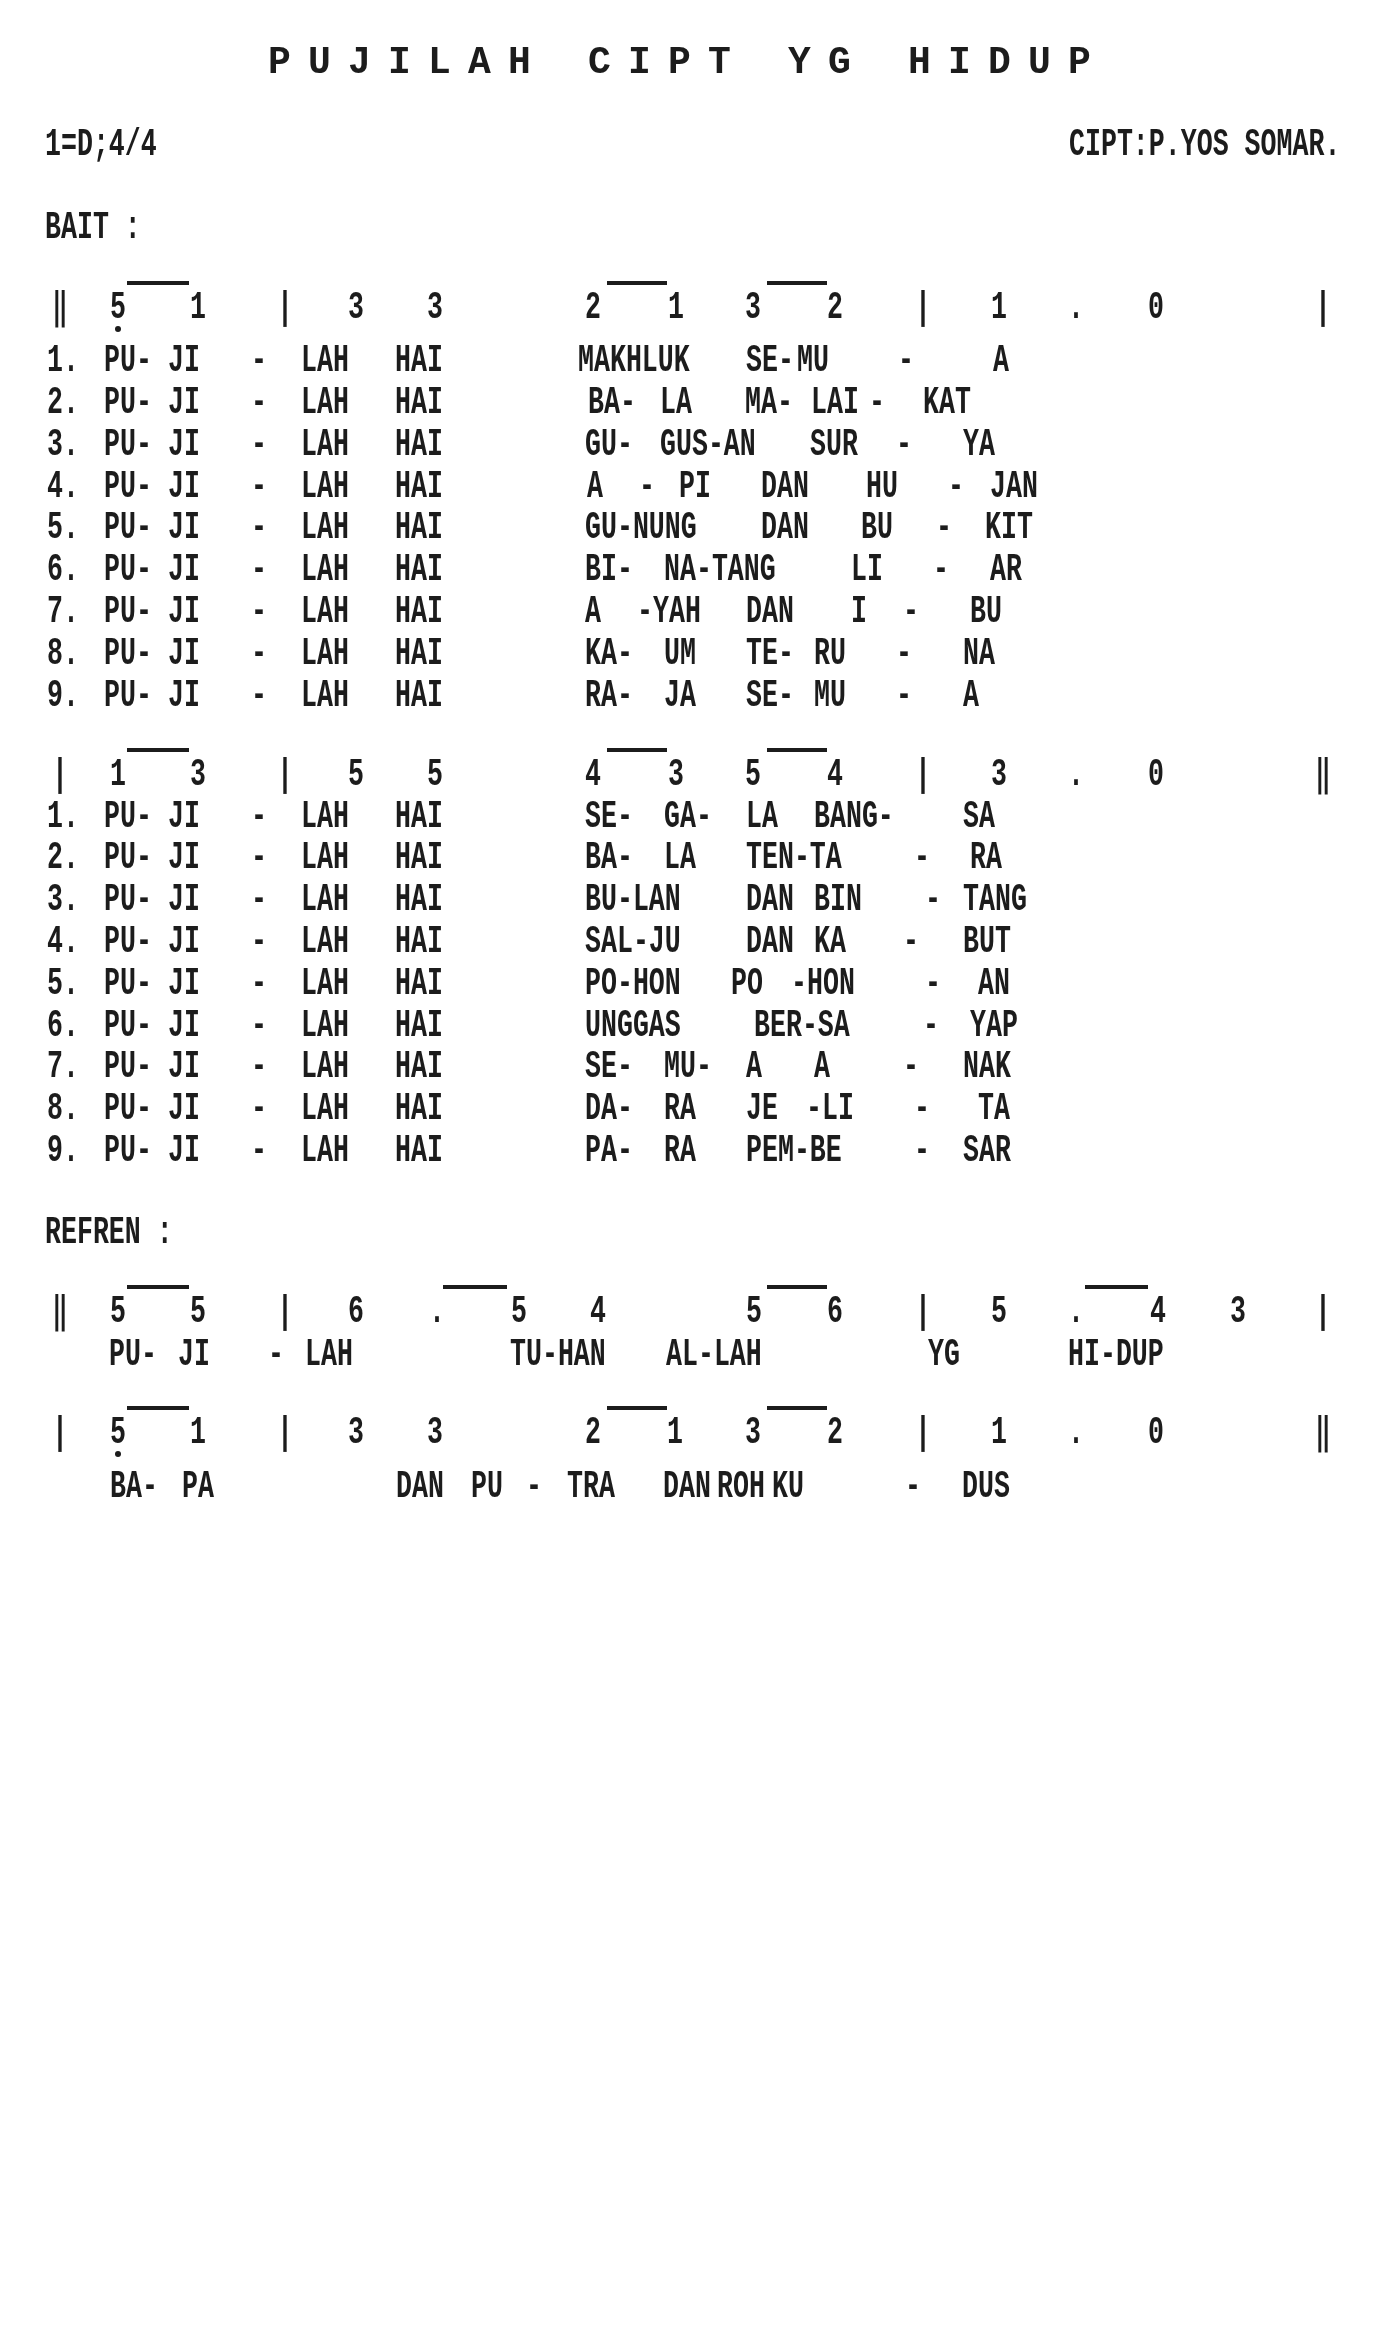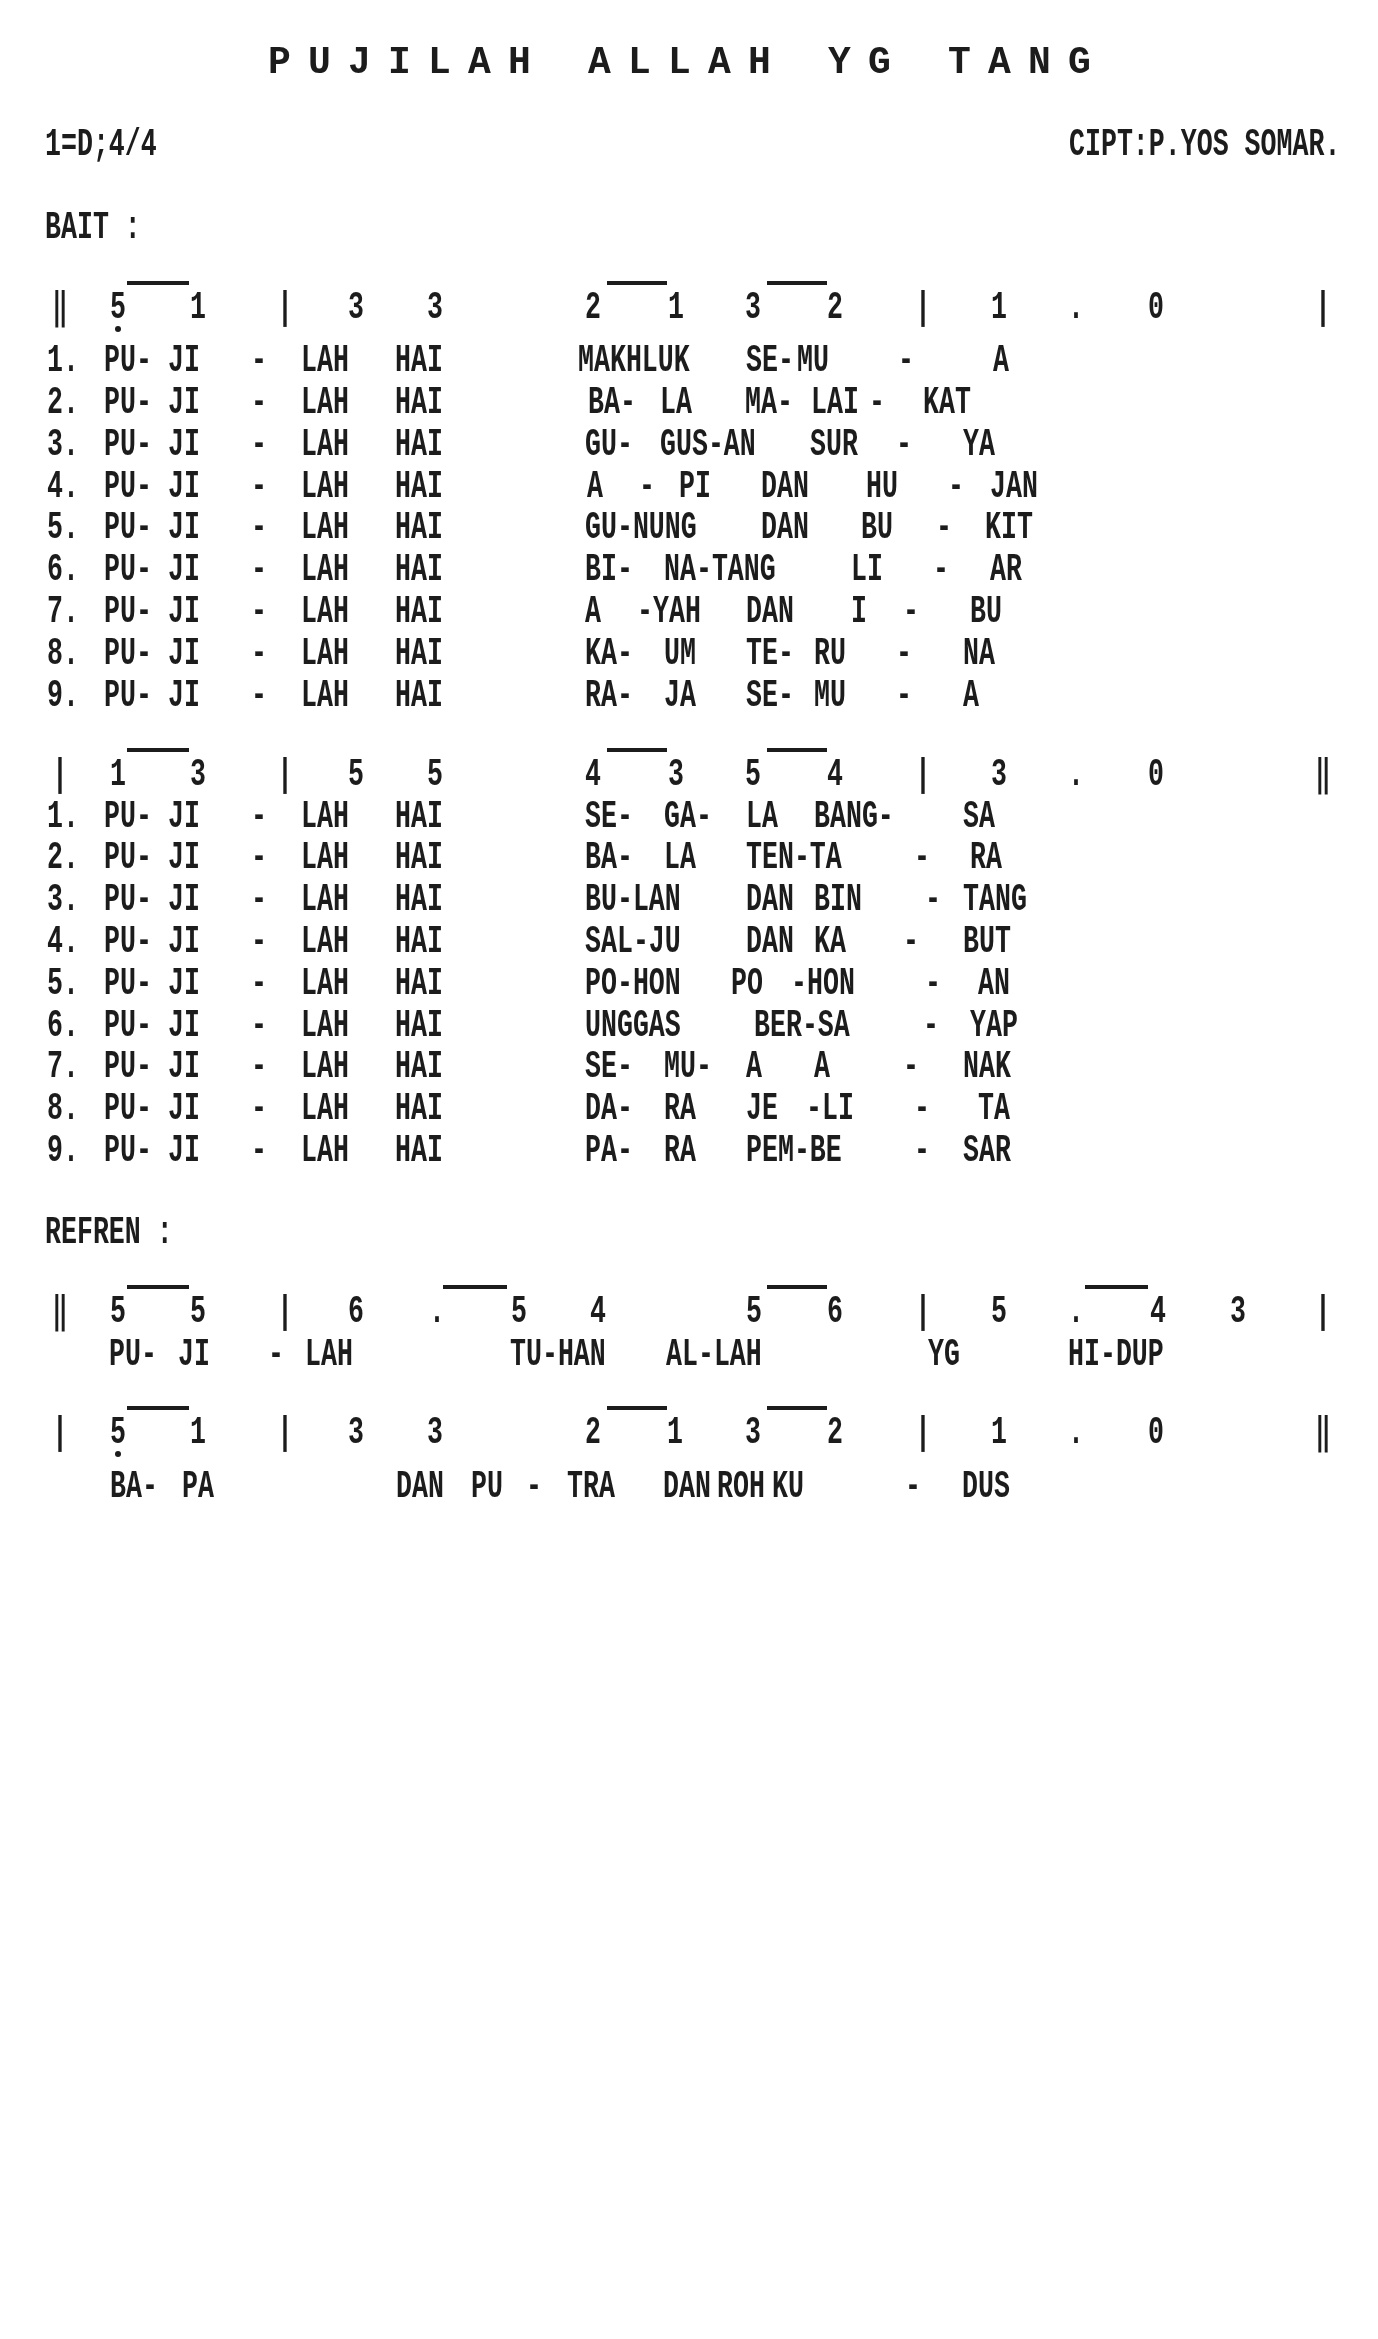--- a/index.html
+++ b/index.html
@@ -26,21 +26,21 @@
   }
   #key      { left:45px;   top:125px; }
   #composer { left:1069px; top:125px; }
   #bait     { left:45px;   top:208px; }
   #refren   { left:45px;   top:1213px; }
 </style>
 </head>
 <body>
 
 <div class="page" id="sheet">
-  <div id="title">PUJILAH ALLAH YG TANG</div>
+  <div id="title">PUJILAH CIPT YG HIDUP</div>
   <div id="key" class="tk">1=D;4/4</div>
   <div id="composer" class="tk">CIPT:P.YOS SOMAR.</div>
   <div id="bait" class="tk">BAIT :</div>
   <div id="refren" class="tk">REFREN :</div>
 <span class="tk" style="left: 52px; top: 288px;">‖</span>
     <span class="tk" style="left: 110px; top: 288px;">5</span>
     <span class="tk" style="left: 190px; top: 288px;">1</span>
     <span class="tk" style="left: 277px; top: 288px;">|</span>
     <span class="tk" style="left: 348px; top: 288px;">3</span>
     <span class="tk" style="left: 427px; top: 288px;">3</span>

